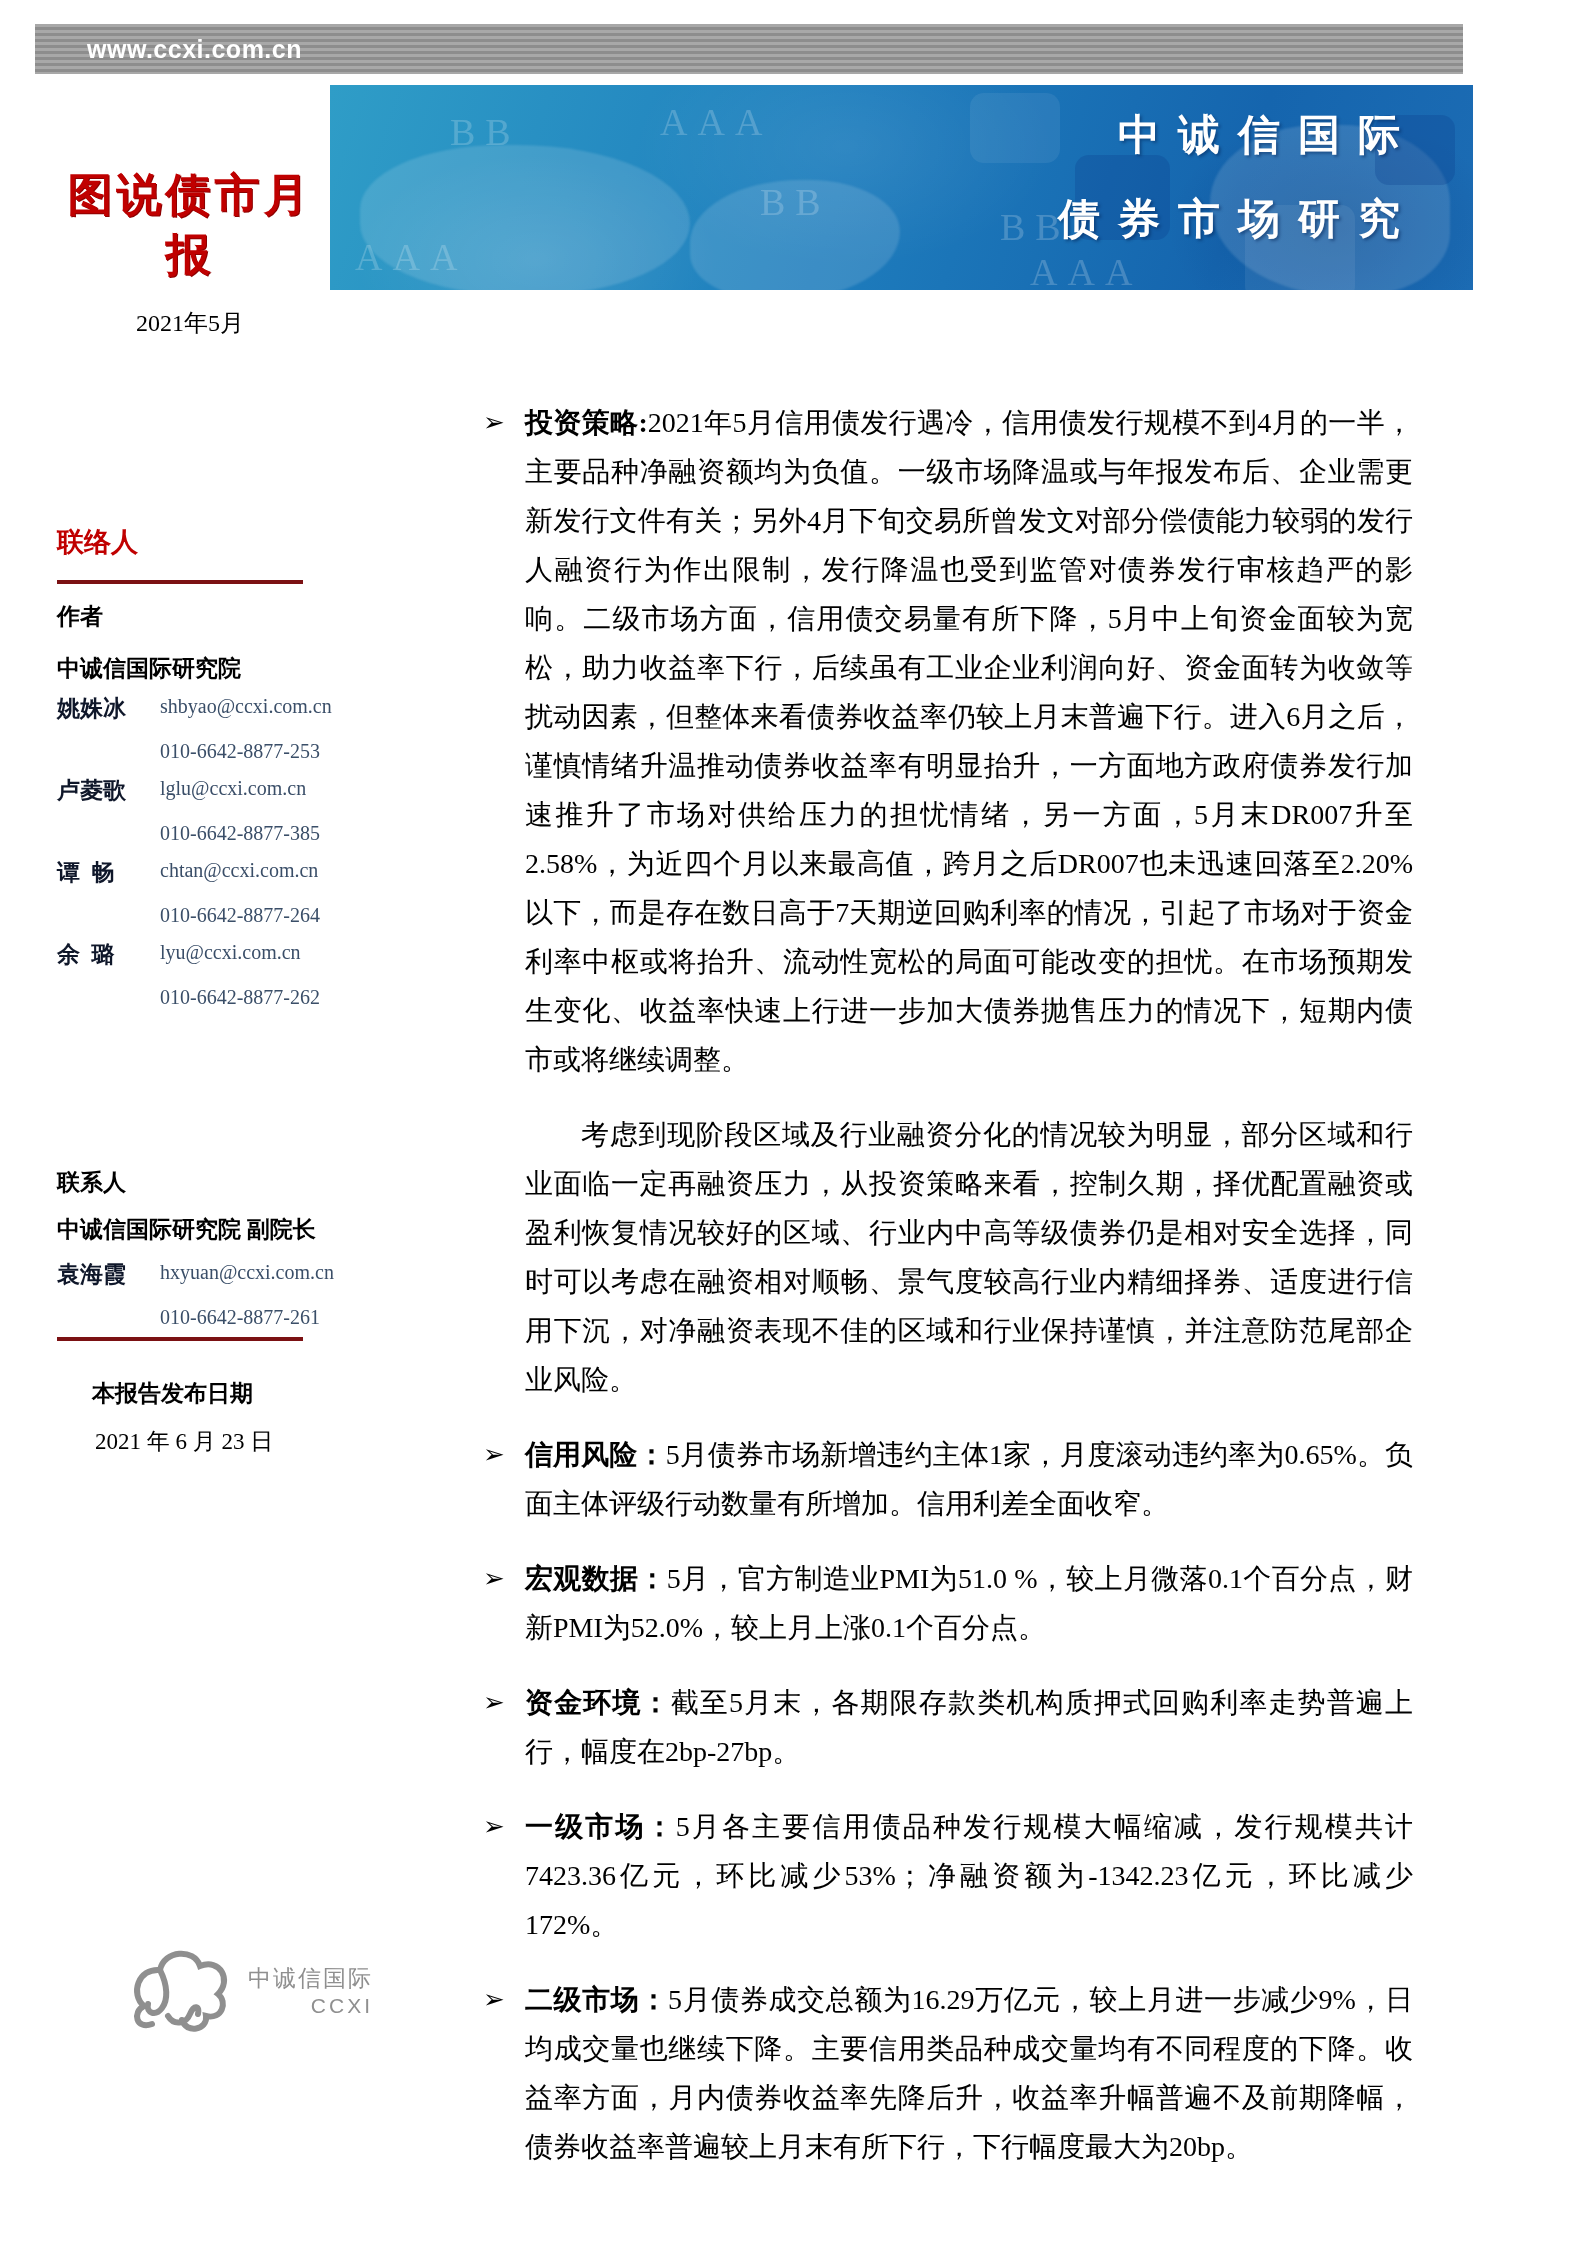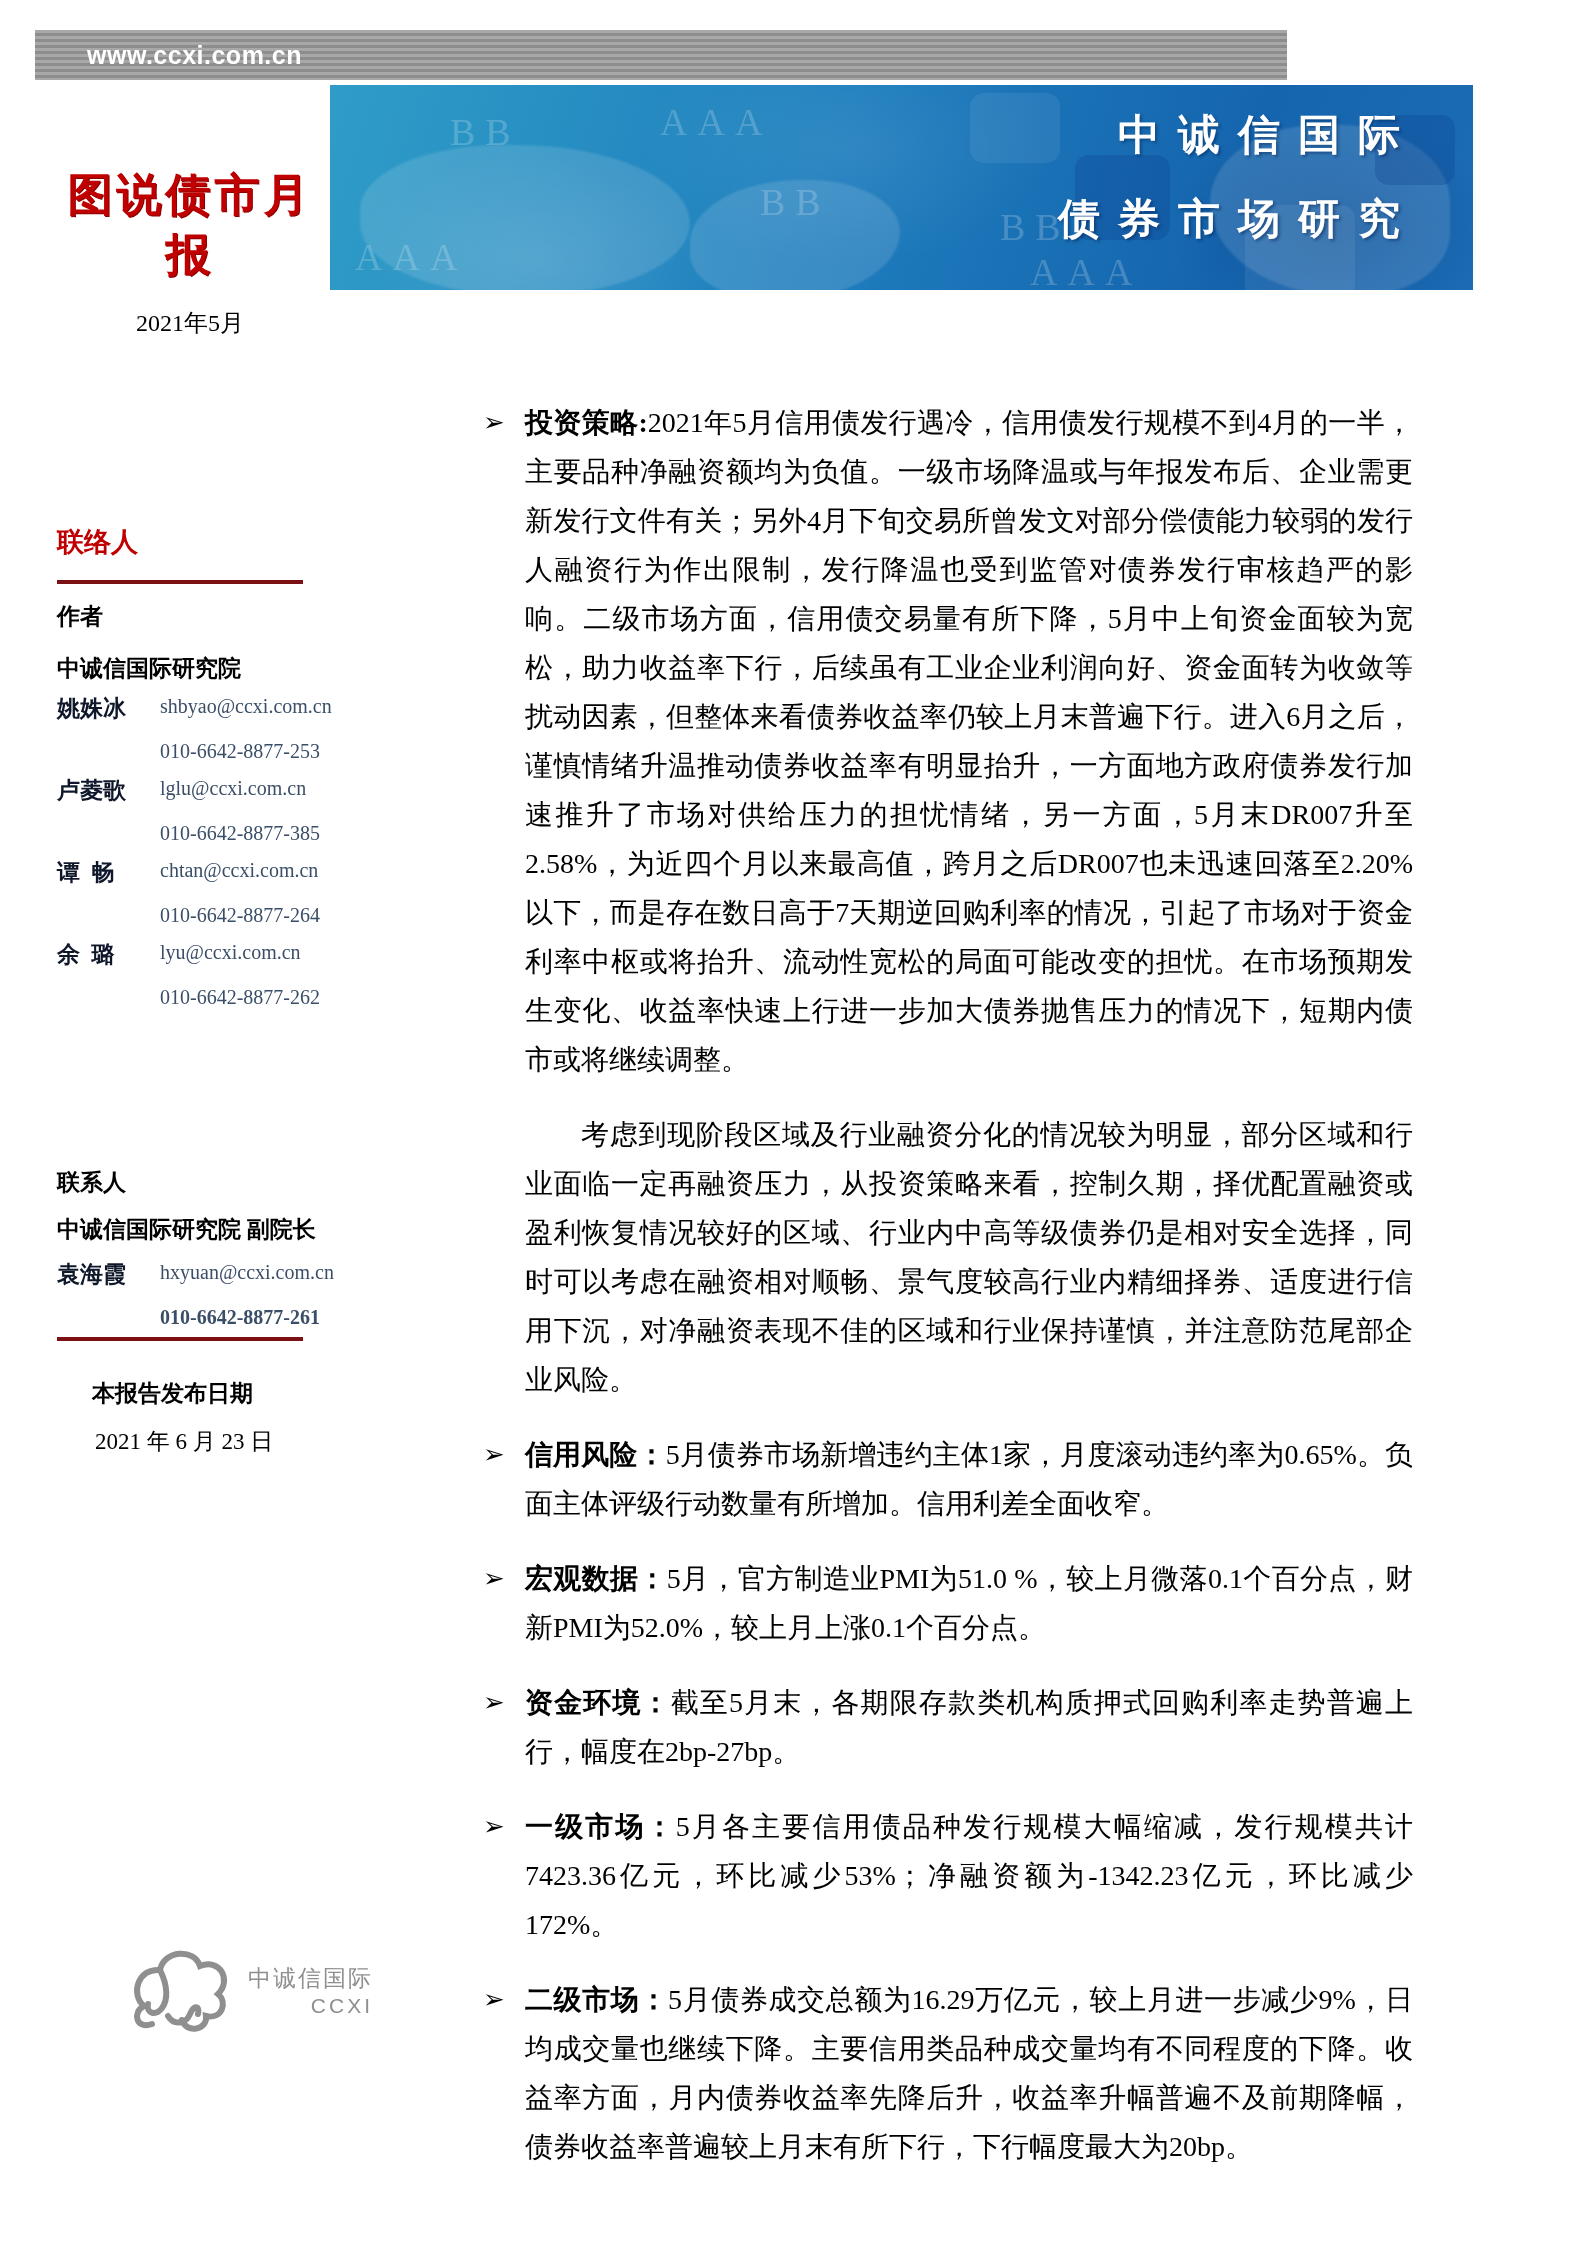--- a/index.html
+++ b/index.html
@@ -1,20 +1,20 @@
 <!DOCTYPE html>
 <html><head>
 <meta charset="utf-8">
 <style>
   html,body{margin:0;padding:0;background:#ffffff;}
   #page{position:relative;width:1587px;height:2245px;background:#ffffff;overflow:hidden;
         font-family:"Liberation Serif","DejaVu Serif",serif;color:#000;}
 
   
-  .urlbar{position:absolute;left:35px;top:30px;width:1252px;height:50px;
+  .urlbar{position:absolute;left:35px;top:24px;width:1428px;height:50px;
           background:repeating-linear-gradient(180deg,#a8a8a8 0px,#a8a8a8 3px,#8d8d8d 3px,#8d8d8d 6px);
           display:flex;align-items:center;}
   .urlbar span{font-family:"Liberation Sans","DejaVu Sans",sans-serif;font-weight:bold;
                color:#ffffff;font-size:25px;padding-left:52px;letter-spacing:0.5px;}
 
   
   .masthead{position:absolute;left:50px;top:165px;width:280px;text-align:center;}
   .masthead .series{color:#c00000;font-size:45px;font-weight:bold;letter-spacing:4px;
                     font-family:"Liberation Serif","DejaVu Serif",serif;text-shadow:1px 1px 0 #8c0000;}
   .masthead .period{margin-top:22px;font-size:24px;color:#000;}
@@ -117,21 +117,21 @@
   <div class="contact-phone" style="top:904px;">010-6642-8877-264</div>
 
   <div class="contact-name" style="top:939px;">余  璐</div>
   <div class="contact-email" style="top:941px;">lyu@ccxi.com.cn</div>
   <div class="contact-phone" style="top:986px;">010-6642-8877-262</div>
 
   <div class="sb-bold" style="top:1167px;">联系人</div>
   <div class="sb-bold" style="top:1214px;">中诚信国际研究院 副院长</div>
   <div class="contact-name" style="top:1259px;">袁海霞</div>
   <div class="contact-email" style="top:1261px;">hxyuan@ccxi.com.cn</div>
-  <div class="contact-phone" style="top:1306px;font-weight:bold;">010-6642-8877-261</div>
+  <div class="contact-phone" style="top:1306px;">010-6642-8877-261</div>
 
   <div class="redline" style="top:1337px;"></div>
   <div class="pubdate-label" style="top:1378px;">本报告发布日期</div>
   <div class="pubdate" style="top:1426px;">2021 年 6 月 23 日</div>
 
 
   <div class="bullets">
 
     <div class="bullet">
       <span class="mark">➢</span>

